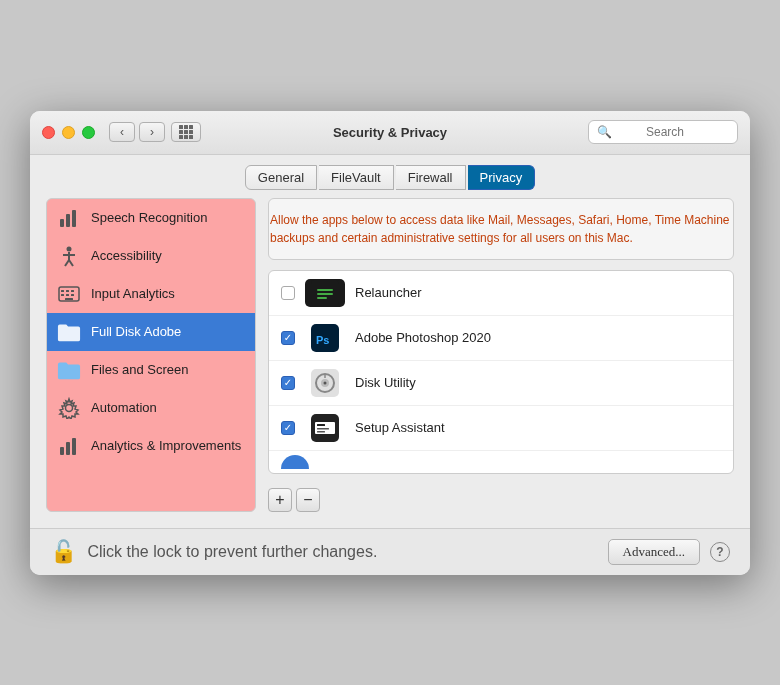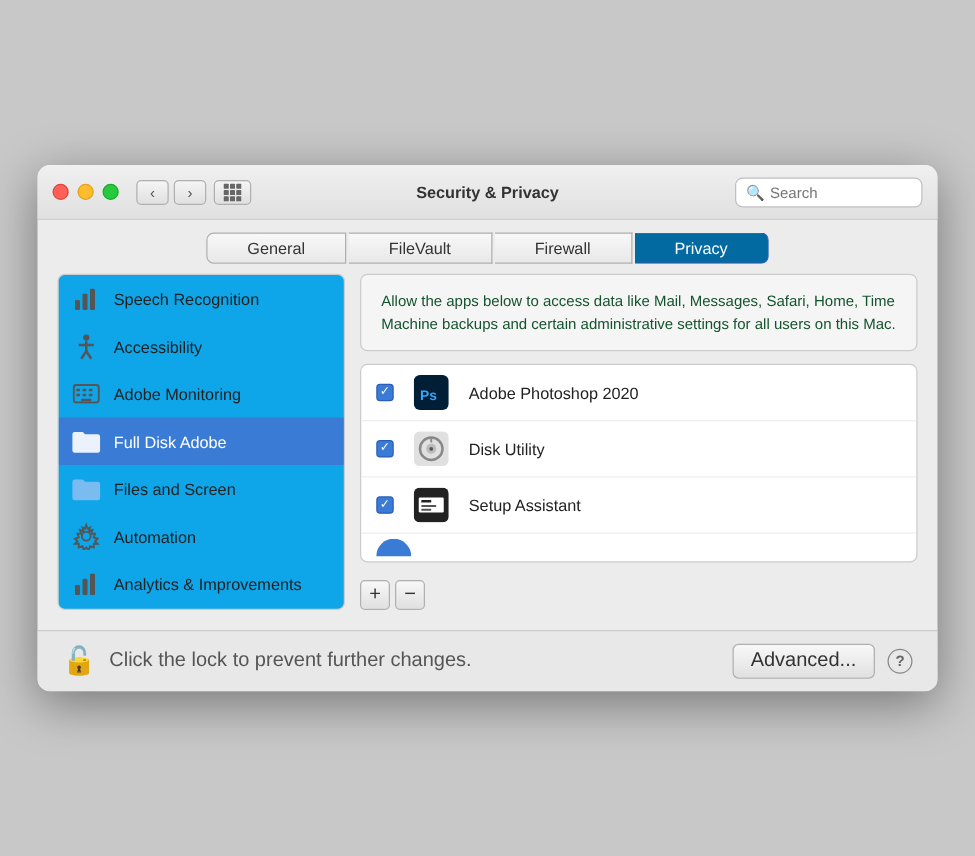--- a/index.html
+++ b/index.html
@@ -100,29 +100,30 @@
       height: 24px;
     }
     .search-icon-sym { color: #999; font-size: 12px; margin-right: 4px; }
     .search-input {
       border: none;
       outline: none;
       font-size: 12px;
       color: #999;
       background: transparent;
       width: 100%;
+      margin-left: 30px;
     }
     .tabs-bar {
       display: flex;
       justify-content: center;
       padding: 10px 0 8px 0;
       gap: 2px;
     }
     .tab {
-      padding: 4px 32px;
+      padding: 4px 12px;
       font-size: 13px;
       color: #333;
       border: 1px solid #b0b0b0;
       background: linear-gradient(to bottom, #f8f8f8, #e8e8e8);
       cursor: pointer;
     }
     .tab:first-child { border-radius: 6px 0 0 6px; }
     .tab:last-child { border-radius: 0 6px 6px 0; }
     .tab + .tab { border-left: none; }
     .tab.active {
@@ -130,22 +131,22 @@
       color: #fff;
       border-color: #2a5fb5;
     }
     .content-area {
       display: flex;
       flex: 1;
       padding: 0 16px 16px 16px;
       gap: 12px;
     }
     .sidebar {
-      width: 230px;
-      background: #0ea5e9;
+      width: 210px;
+      background: #fca5a5;
       border: 1px solid #ccc;
       border-radius: 6px;
       overflow: hidden;
     }
     .sidebar-item {
       display: flex;
       align-items: center;
       padding: 7px 10px;
       gap: 10px;
       cursor: pointer;
@@ -168,23 +169,23 @@
     .main-panel {
       flex: 1;
       display: flex;
       flex-direction: column;
       gap: 10px;
     }
     .description-box {
       background: #f5f5f5;
       border: 1px solid #ccc;
       border-radius: 6px;
-      padding: 12px 16px;
+      padding: 12px 1px;
       font-size: 12px;
-      color: #14532d;
+      color: #c2410c;
       line-height: 1.5;
     }
     .app-list {
       flex: 1;
       background: #fff;
       border: 1px solid #ccc;
       border-radius: 6px;
       overflow: hidden;
     }
     .app-list-item {
@@ -261,26 +262,27 @@
       font-size: 22px;
       flex-shrink: 0;
     }
     .lock-text {
       font-size: 16px;
       color: #555;
       flex: 1;
     }
     .advanced-btn {
       padding: 4px 14px;
-      font-size: 16px;
+      font-size: 13px;
       background: linear-gradient(to bottom, #f8f8f8, #e0e0e0);
       border: 1px solid #b0b0b0;
       border-radius: 5px;
       cursor: pointer;
       color: #333;
+      font-family: Liberation Serif, serif;
     }
     .help-btn {
       width: 20px;
       height: 20px;
       border-radius: 50%;
       border: 1.5px solid #888;
       display: flex;
       align-items: center;
       justify-content: center;
       font-size: 12px;
@@ -362,21 +364,21 @@
             <rect x="1" y="1" width="20" height="14" rx="2" fill="none" stroke="#555" stroke-width="1.5"></rect>
             <rect x="3" y="4" width="3" height="2" rx="0.5" fill="#555"></rect>
             <rect x="8" y="4" width="3" height="2" rx="0.5" fill="#555"></rect>
             <rect x="13" y="4" width="3" height="2" rx="0.5" fill="#555"></rect>
             <rect x="3" y="8" width="3" height="2" rx="0.5" fill="#555"></rect>
             <rect x="8" y="8" width="3" height="2" rx="0.5" fill="#555"></rect>
             <rect x="13" y="8" width="3" height="2" rx="0.5" fill="#555"></rect>
             <rect x="7" y="12" width="8" height="2" rx="0.5" fill="#555"></rect>
           </svg>
         </div>
-        <span>Adobe Monitoring</span>
+        <span>Input Analytics</span>
       </div>
       <div class="sidebar-item active">
         <div class="sidebar-icon">
           <svg width="26" height="22" viewBox="0 0 26 22" fill="none">
             <path d="M1 5 Q1 3 3 3 L10 3 L12 5 L23 5 Q25 5 25 7 L25 19 Q25 21 23 21 L3 21 Q1 21 1 19 Z" fill="white" opacity="0.9"></path>
           </svg>
         </div>
         <span>Full Disk Adobe</span>
       </div>
       <div class="sidebar-item">
@@ -407,20 +409,32 @@
         <span>Analytics &amp; Improvements</span>
       </div>
     </div>
 
     <div class="main-panel">
       <div class="description-box">
         <span>Allow the apps below to access data like Mail, Messages, Safari, Home, Time Machine backups and certain administrative settings for all users on this Mac.</span>
       </div>
       <div class="app-list">
 
+        <div class="app-list-item">
+          <div class="app-checkbox"></div>
+          <div class="app-icon-box icon-dark">
+            <svg width="28" height="28" viewBox="0 0 28 28">
+              <rect width="28" height="28" rx="5" fill="#1a1a1a"></rect>
+              <rect x="6" y="10" width="16" height="2" fill="#4a4" rx="1"></rect>
+              <rect x="6" y="14" width="16" height="2" fill="#4a4" rx="1"></rect>
+              <rect x="6" y="18" width="10" height="2" fill="#4a4" rx="1"></rect>
+            </svg>
+          </div>
+          <span>Relauncher</span>
+        </div>
 
         <div class="app-list-item">
           <div class="app-checkbox checked"></div>
           <div class="app-icon-box">
             <svg width="28" height="28" viewBox="0 0 28 28">
               <rect width="28" height="28" rx="5" fill="#001e36"></rect>
               <text x="5" y="20" font-size="11" font-family="sans-serif" font-weight="bold" fill="#31a8ff">Ps</text>
             </svg>
           </div>
           <span>Adobe Photoshop 2020</span>

